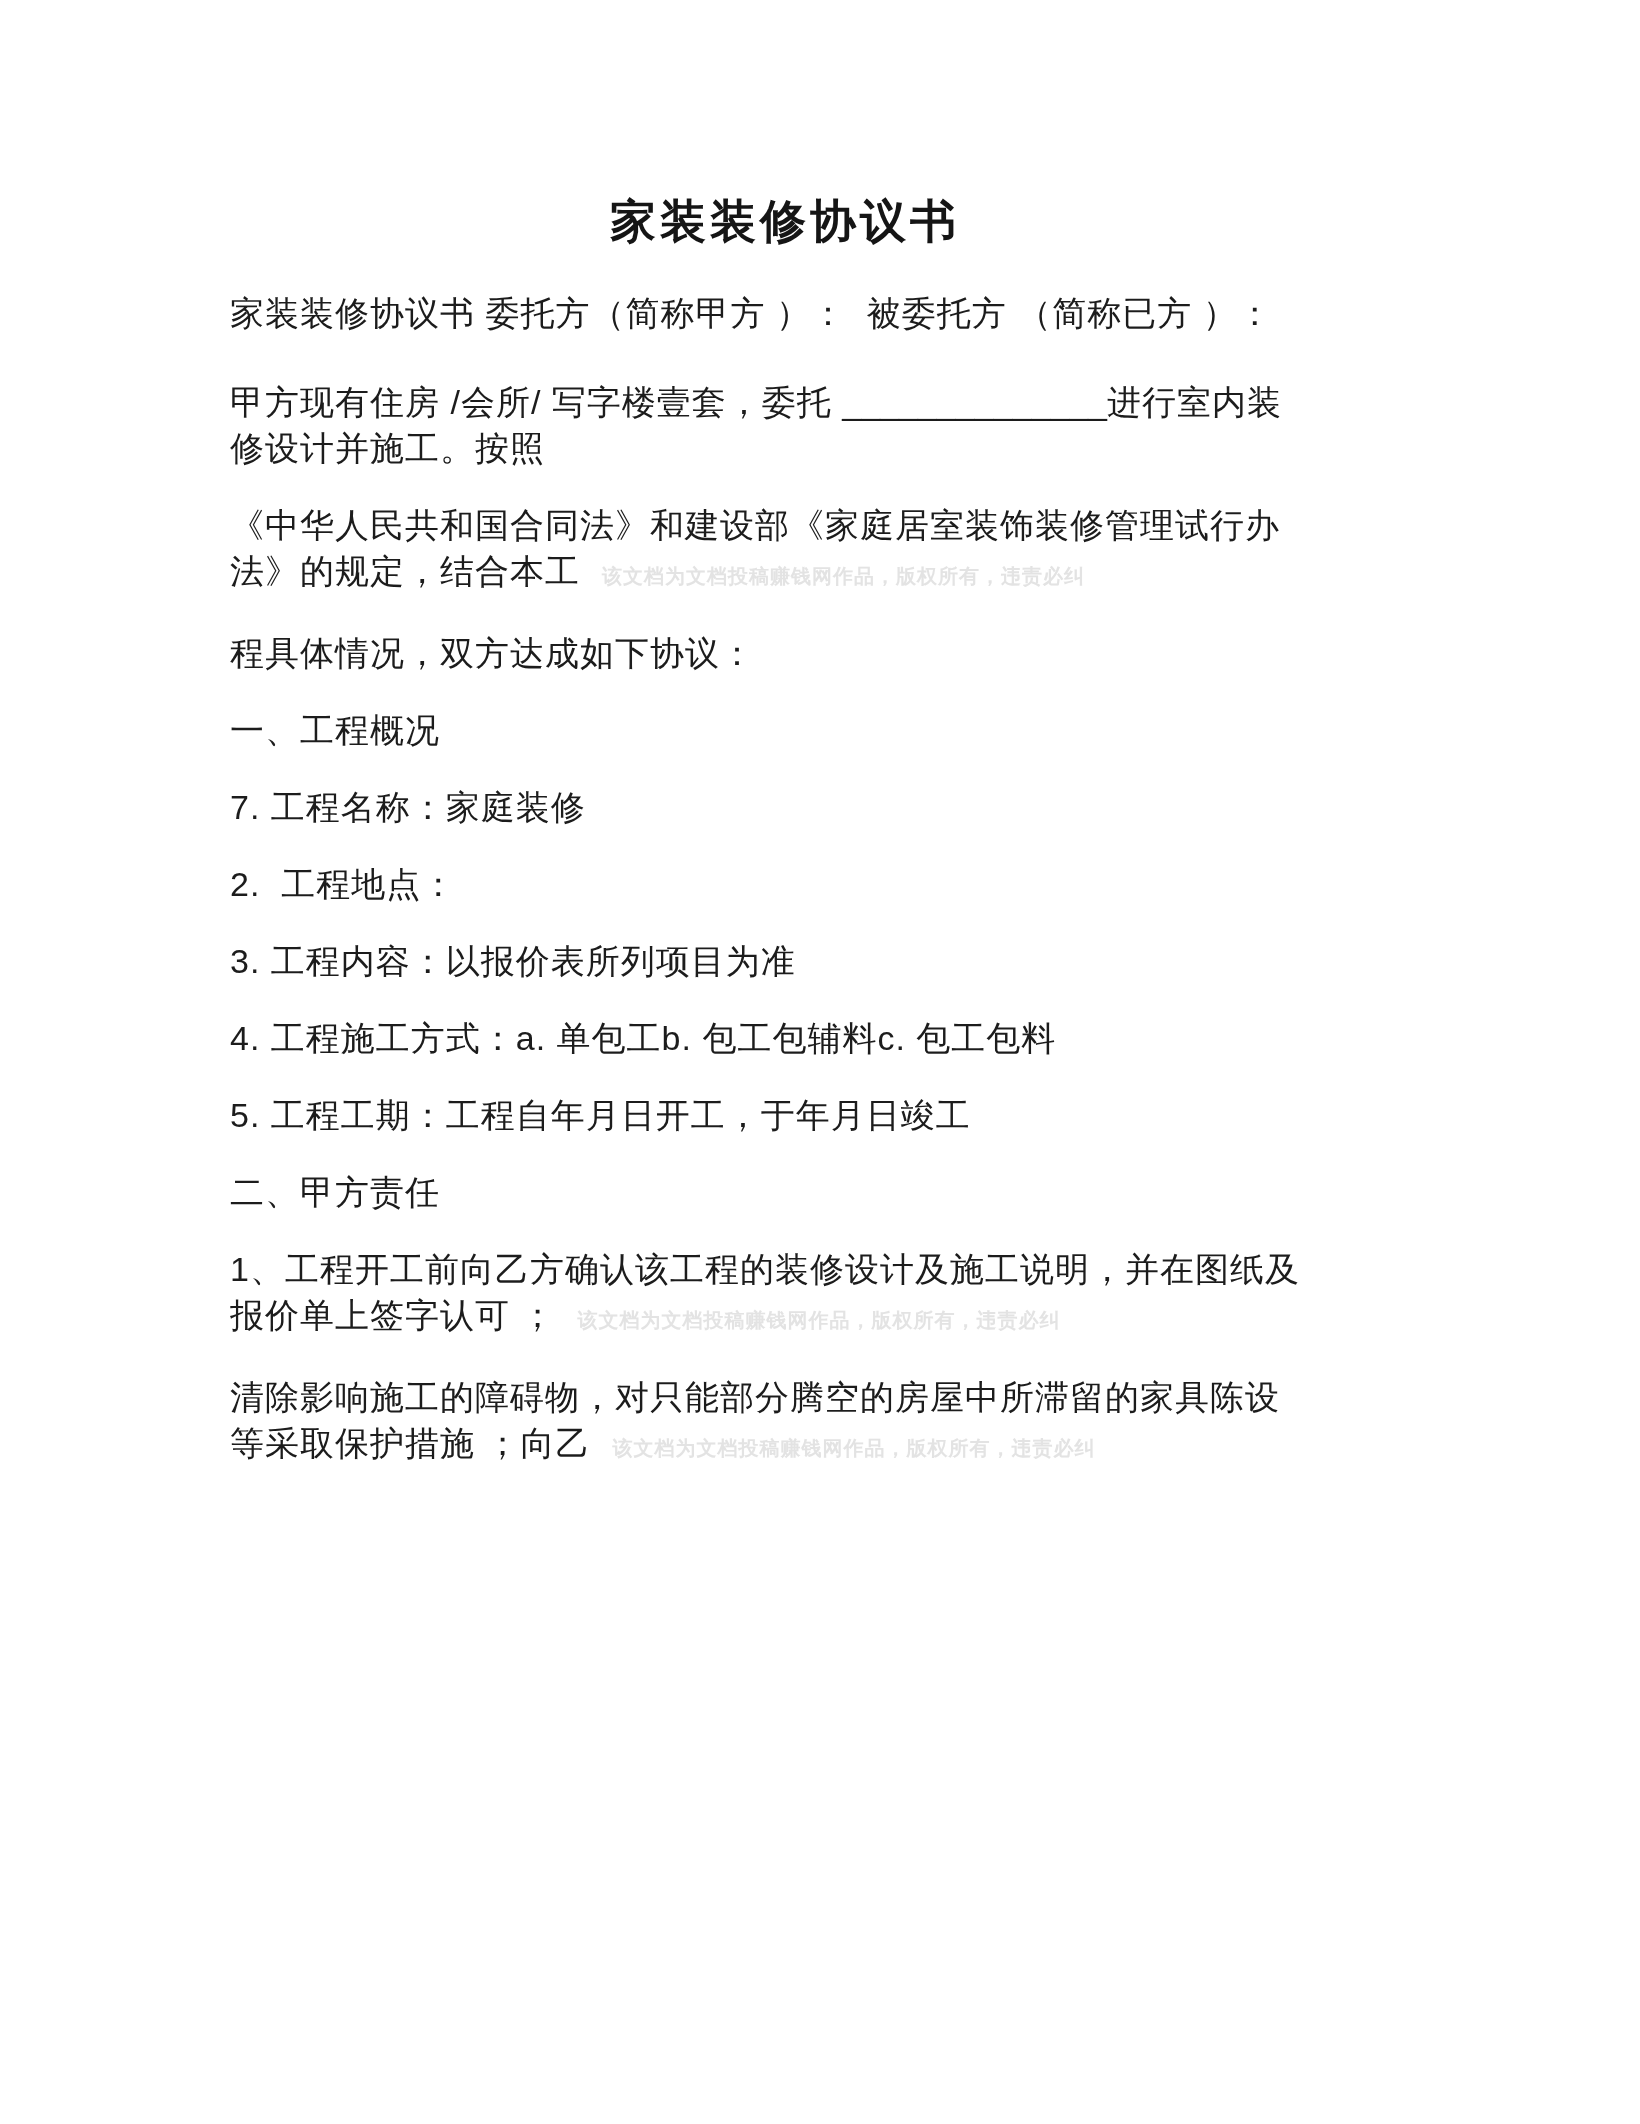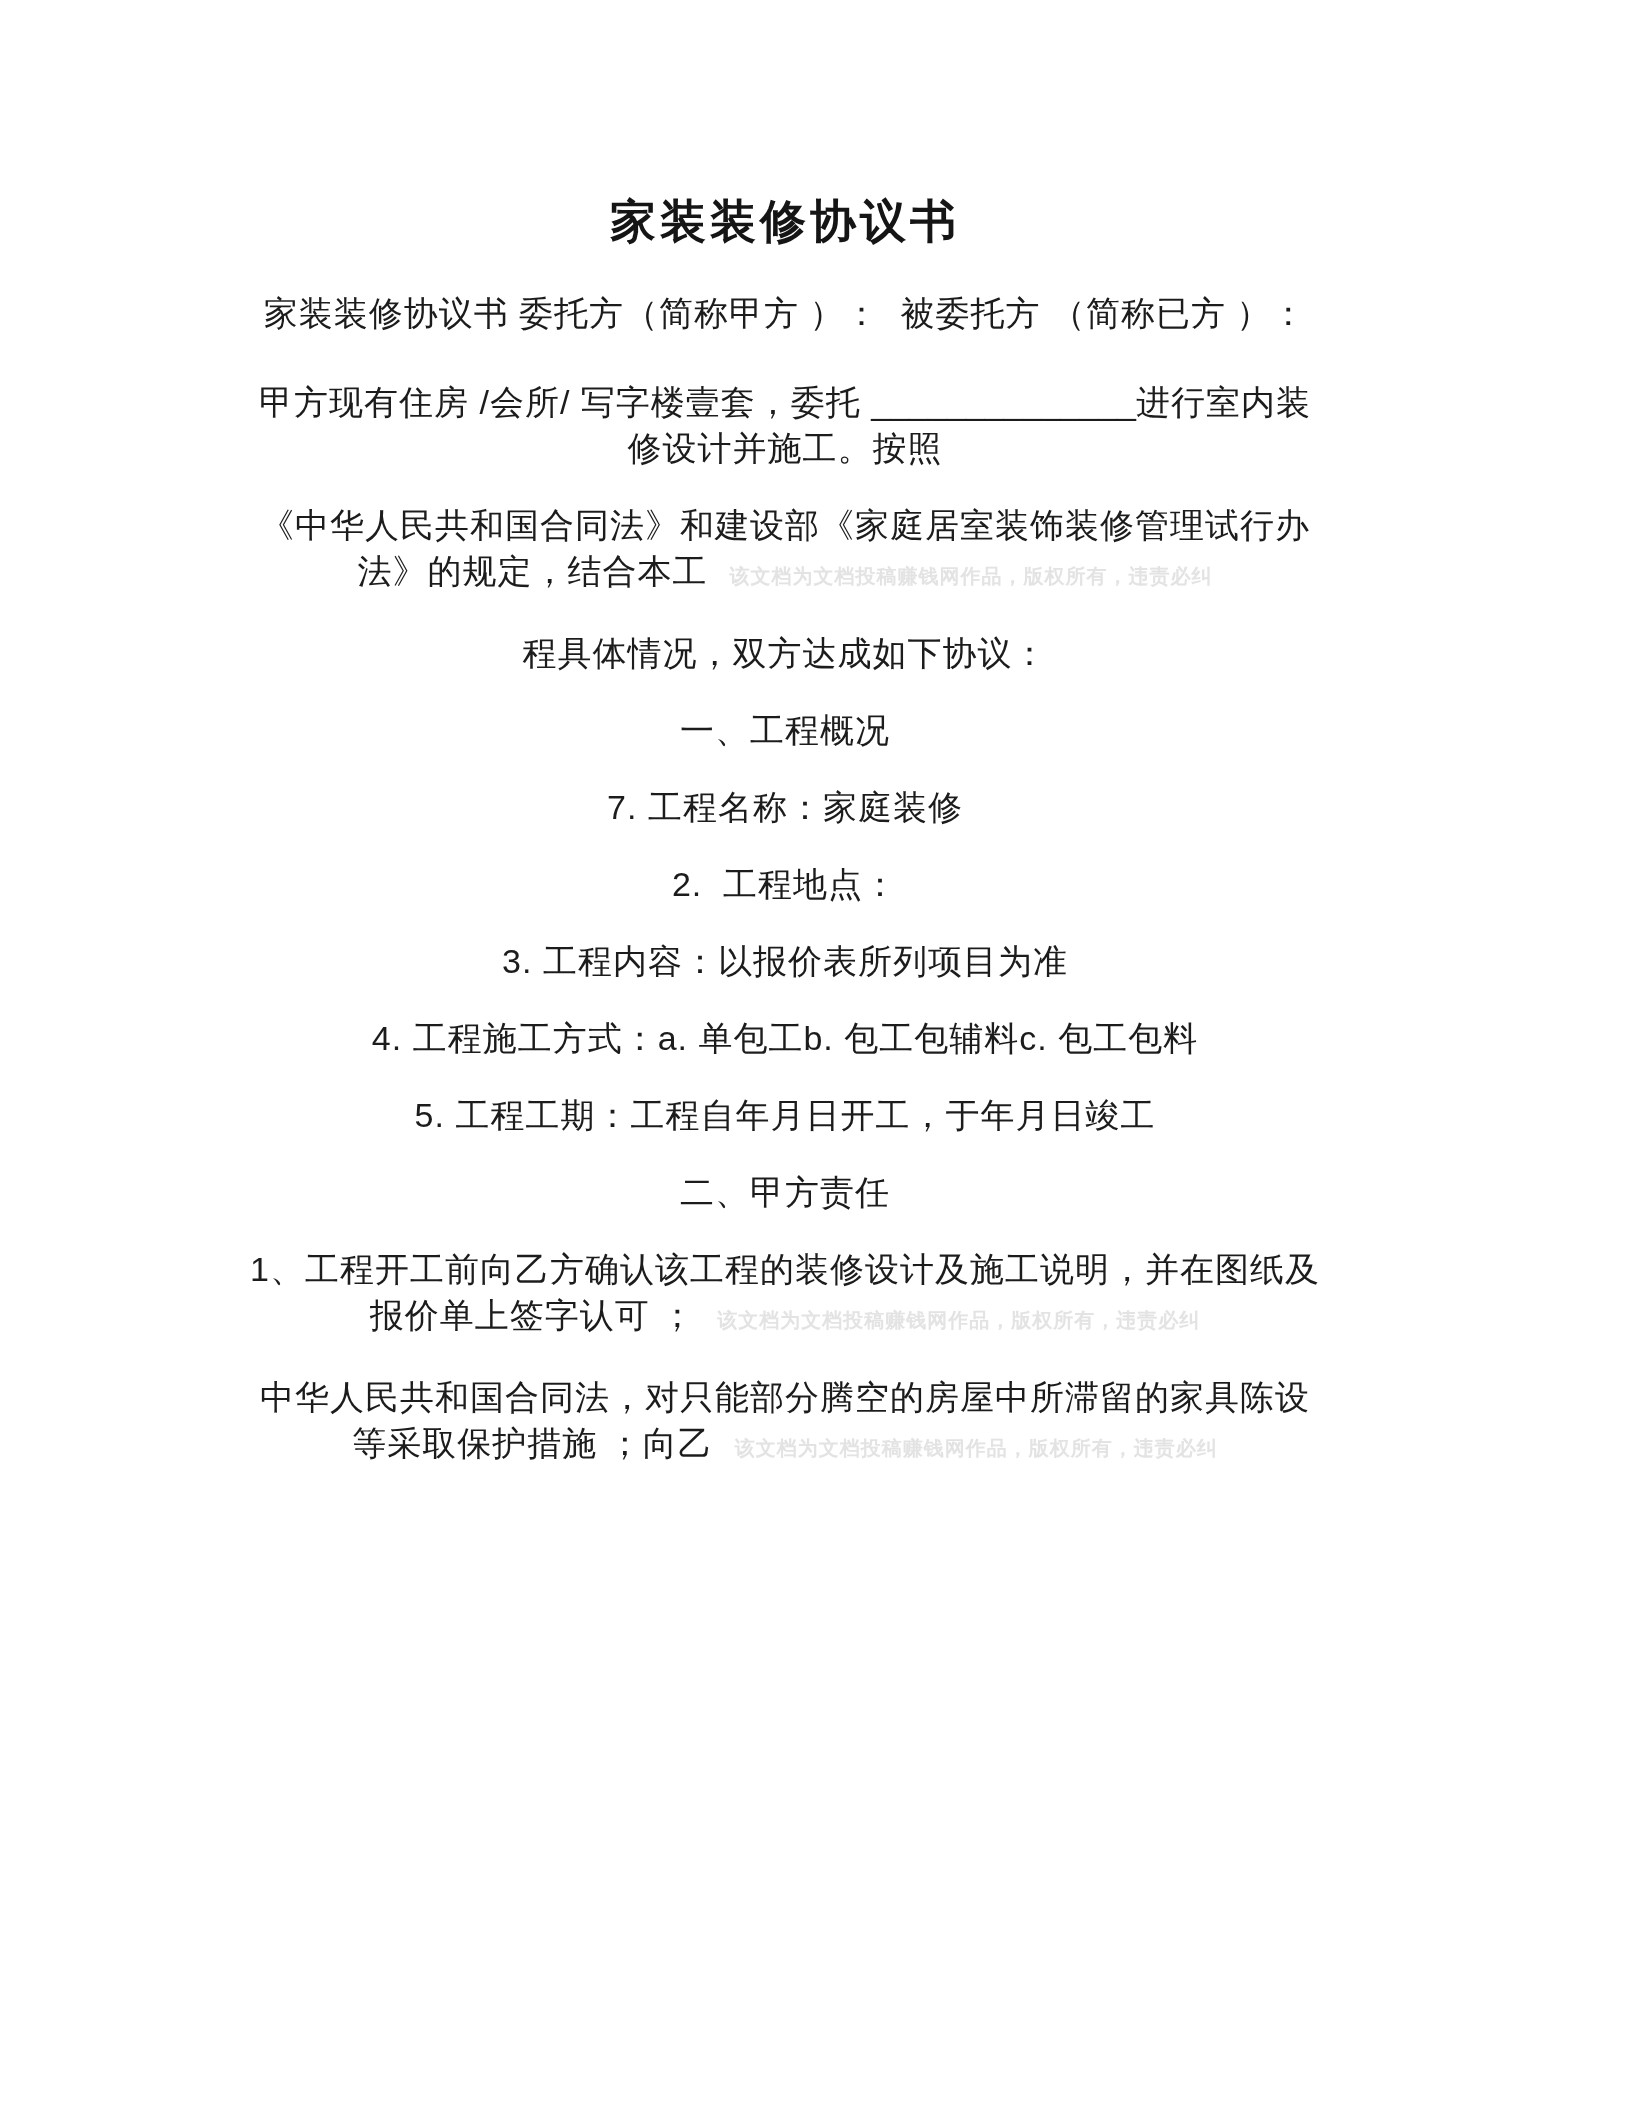--- a/index.html
+++ b/index.html
@@ -1,15 +1,15 @@
 <!DOCTYPE html>
 <html><head>
 <meta charset="utf-8">
 <style>
-  * { margin: 0; padding: 0; box-sizing: border-box; text-align: center; }
+  * { margin: 0; padding: 0; box-sizing: border-box; }
   html, body {
     width: 1640px;
     height: 2124px;
     background: #ffffff;
     font-family: "Liberation Sans", sans-serif;
     overflow: hidden;
   }
   .page {
     position: relative;
     width: 1640px;
@@ -111,18 +111,18 @@
     <p class="block">
       <span class="line">二、甲方责任</span>
     </p>
 
     <p class="block">
       <span class="line">1、工程开工前向乙方确认该工程的装修设计及施工说明，并在图纸及</span>
       <span class="line"><span>报价单上签字认可 ；</span><span class="watermark">该文档为文档投稿赚钱网作品，版权所有，违责必纠</span></span>
     </p>
 
     <p class="block">
-      <span class="line">中华人民共和国合同法，对只能部分腾空的房屋中所滞留的家具陈设</span>
+      <span class="line">清除影响施工的障碍物，对只能部分腾空的房屋中所滞留的家具陈设</span>
       <span class="line"><span>等采取保护措施 ；向乙</span><span class="watermark">该文档为文档投稿赚钱网作品，版权所有，违责必纠</span></span>
     </p>
 
   </div>
 </div>
 
 </body></html>

